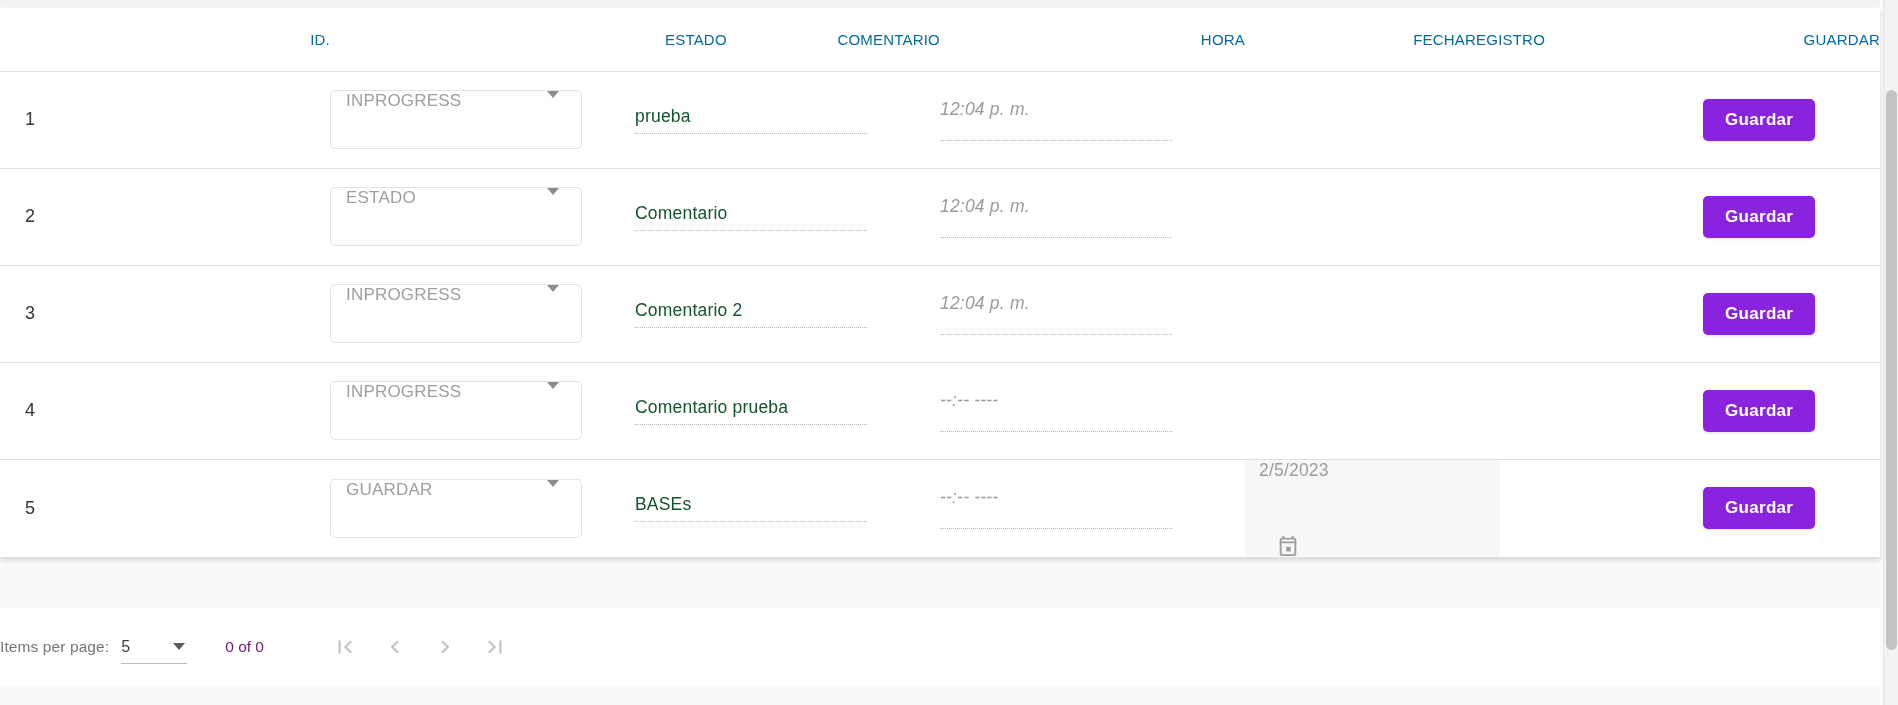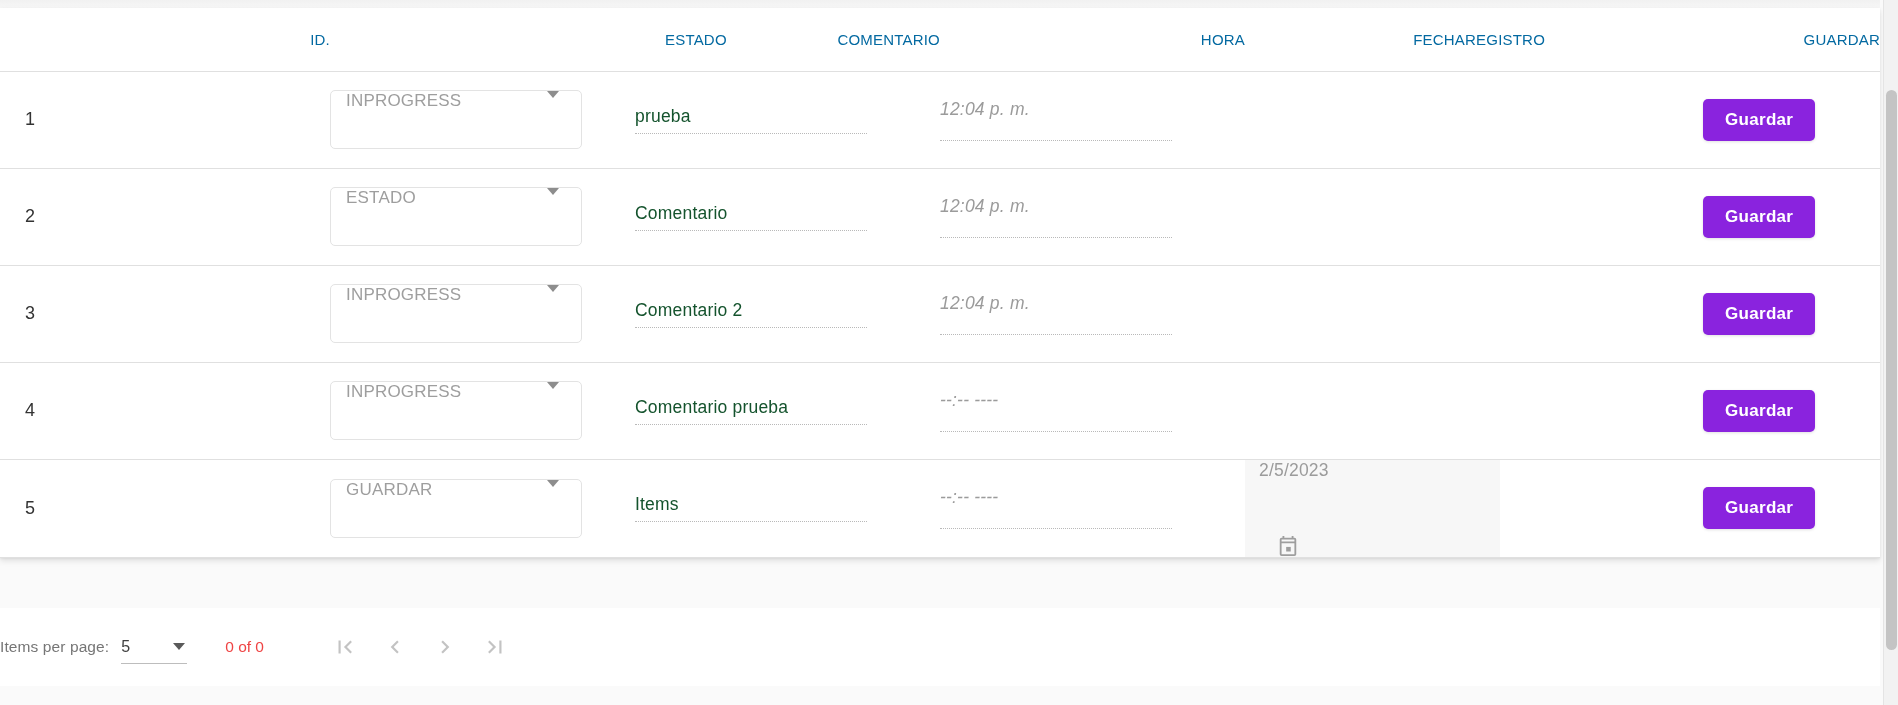--- a/index.html
+++ b/index.html
@@ -219,21 +219,21 @@
     margin-right: 38px;
   }
   .pg-select .pg-val { font-size: 16px; color: #404040; }
   .pg-select .caret-sm {
     position: absolute; right: 2px; top: 13px;
     width: 0; height: 0;
     border-left: 6px solid transparent;
     border-right: 6px solid transparent;
     border-top: 7px solid #5a5a5a;
   }
-  .pg-range { margin-right: 56px; color: #ef4444; font-size: 15.5px; }
+  .pg-range { margin-right: 56px; color: #701a75; font-size: 15.5px; }
   .pg-btn {
     width: 50px; height: 50px;
     background: transparent;
     border: none;
     display: flex;
     align-items: center;
     justify-content: center;
     cursor: pointer;
     color: #c3c3c3;
   }
@@ -407,21 +407,21 @@
             <span class="id-value">5</span>
           </td>
           <td>
             <div class="mat-select">
               <span class="sel-text">GUARDAR</span>
               <span class="caret"></span>
             </div>
           </td>
           <td>
             <div class="dotted-field">
-              <span class="fld-text">Items</span>
+              <span class="fld-text">BASEs</span>
             </div>
           </td>
           <td>
             <div class="time-field">
               <span class="fld-text">--:-- ----</span>
               <span class="time-rule"></span>
             </div>
           </td>
           <td style="padding:0">
             <div class="date-field">

